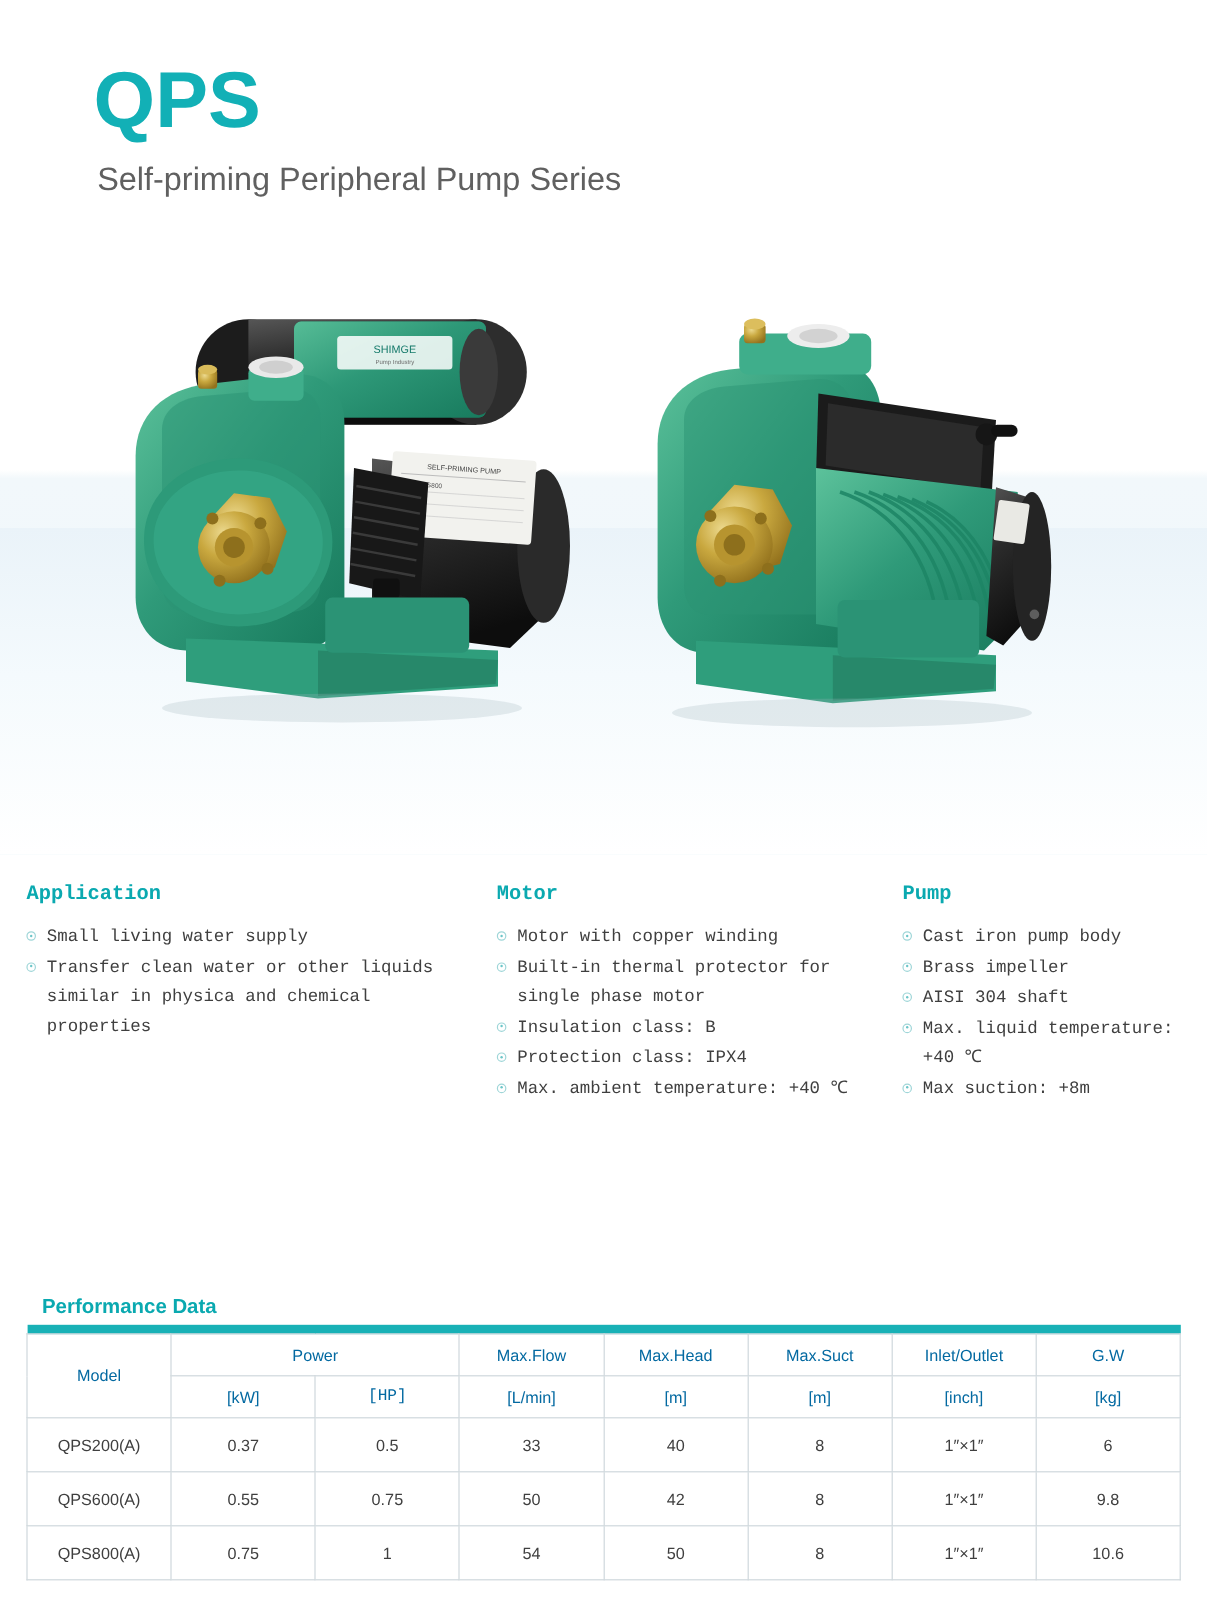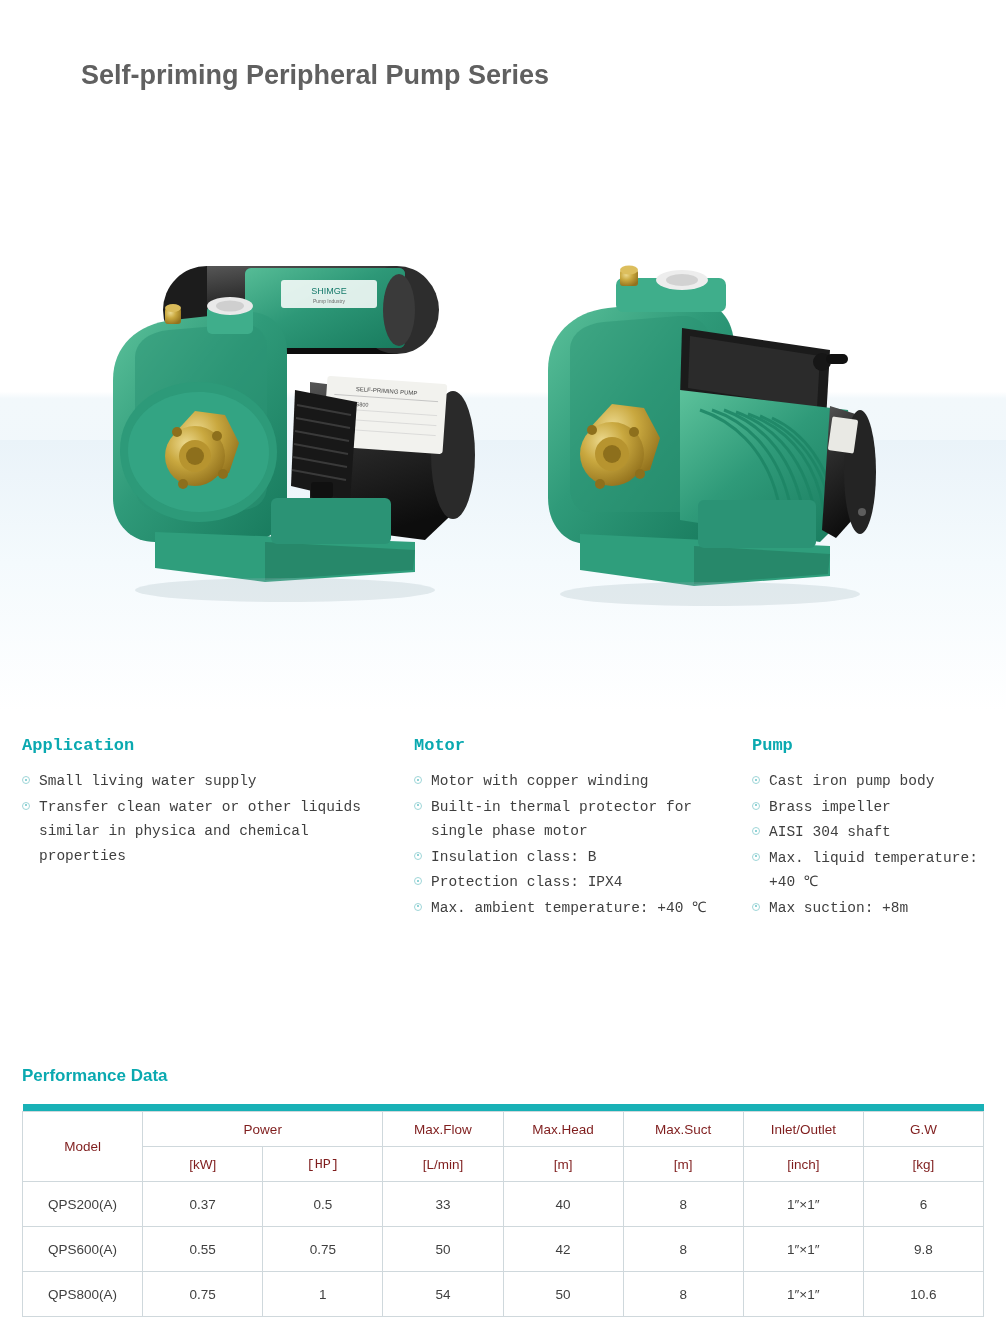--- a/index.html
+++ b/index.html
@@ -43,21 +43,21 @@
     font-weight: bold;
     color: #12b0b6;
     letter-spacing: 0px;
     margin: 0;
   }
   .brand-sub {
     margin: 12px 0 0 3px;
     font-size: 27px;
     line-height: 34px;
     color: #606060;
-    font-weight: bold;
+    font-weight: normal;
   }
 
   
   .pump {
     position: absolute;
   }
   
   .pump-1 { left: 95px; top: 250px; width: 380px; height: 360px; }
   .pump-2 { left: 530px; top: 250px; width: 360px; height: 360px; }
 
@@ -111,21 +111,21 @@
   }
 
   
   .perf-title {
     position: absolute;
     left: 22px;
     top: 1066px;
     font-size: 17px;
     font-weight: bold;
     color: #0aa9b0;
-    margin: 0;
+    margin: 13px;
   }
   .table-wrap {
     position: absolute;
     left: 22px;
     top: 1104px;
     width: 962px;
   }
   table.perf {
     border-collapse: collapse;
     width: 962px;
@@ -141,40 +141,41 @@
     height: 34px;
   }
   table.perf thead tr.topbar td {
     background: #18b1b6;
     border: none;
     height: 7px;
     padding: 0;
   }
   table.perf .hd {
     background: #ffffff;
-    color: #7f1d1d;
+    color: #0369a1;
     font-size: 13.5px;
   }
   table.perf tbody td { height: 44px; }
   .w-model { width: 138px; }
   .w-kw { width: 96px; }
   .w-hp { width: 95px; font-family: Liberation Mono, monospace; }
   .w-flow { width: 135px; }
   .w-head { width: 135px; }
   .w-suct { width: 128px; }
   .w-io { width: 137px; }
   .w-gw { width: 98px; }
 </style>
 </head>
 <body>
 
 <div class="hero">
   <div class="hero-floor"></div>
 
   <div class="title-block">
+    <div class="brand-title">QPS</div>
     <div class="brand-sub">Self-priming Peripheral Pump Series</div>
   </div>
 
   <div class="pump pump-1">
     <svg width="380" height="360" viewBox="0 0 380 360">
       <defs>
         <linearGradient id="g1" x1="0" y1="0" x2="1" y2="1">
           <stop offset="0%" stop-color="#5cc29b"></stop>
           <stop offset="45%" stop-color="#2f9a79"></stop>
           <stop offset="100%" stop-color="#17795c"></stop>

